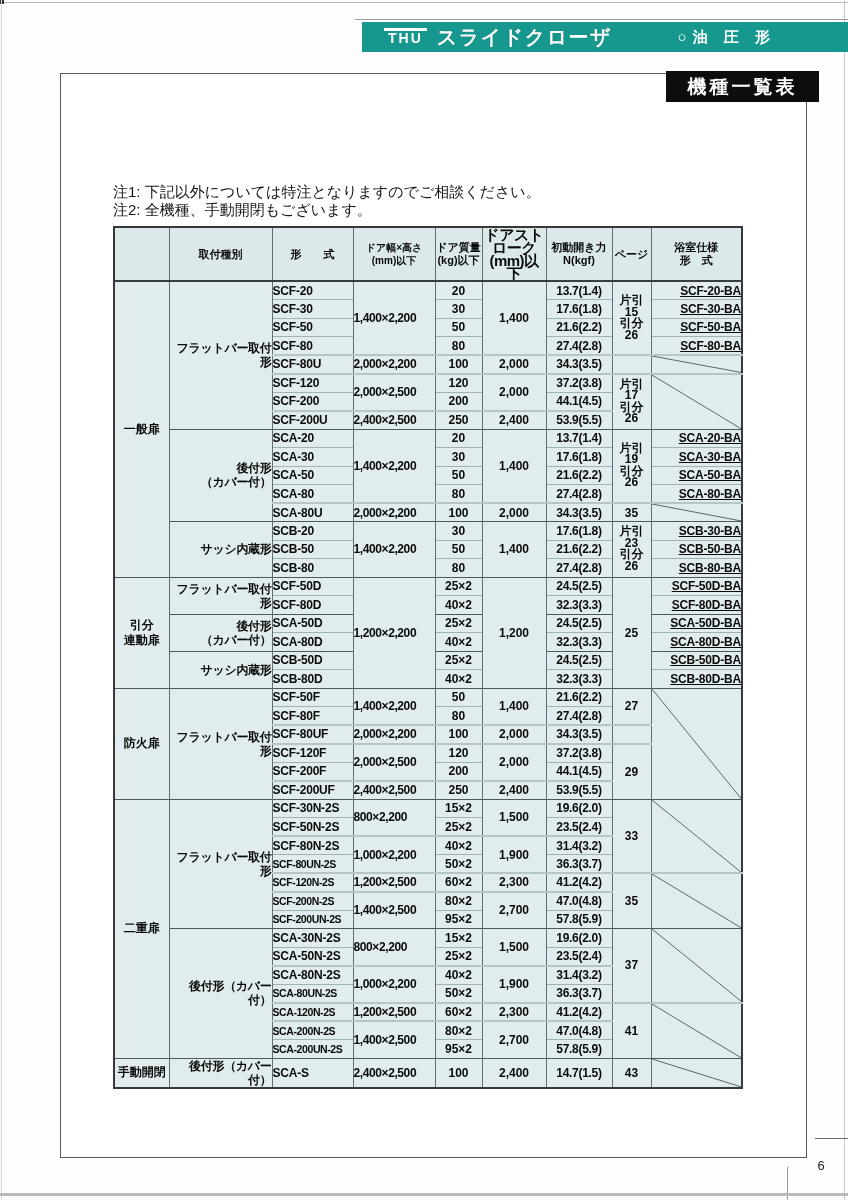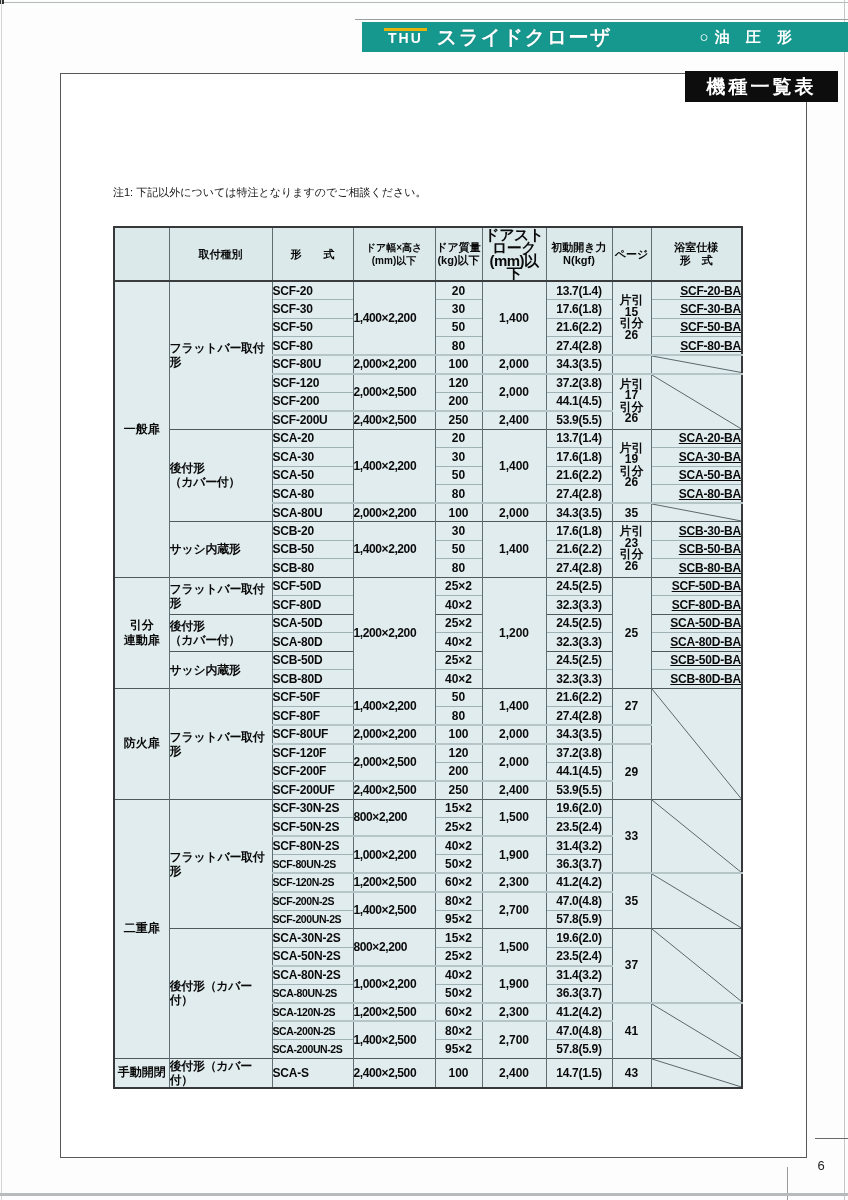--- a/index.html
+++ b/index.html
@@ -6,45 +6,45 @@
   .page{position:relative;width:848px;height:1200px;background:#fdfdfd;overflow:hidden;
         font-family:"Liberation Sans", sans-serif;color:#0a0a0a;}
   .topline{position:absolute;left:0;top:2px;width:848px;height:1px;background:#b3b9bb;}
   .corner-mark{position:absolute;left:0;top:0;width:4px;height:4px;background:#333;}
   .edge-left{position:absolute;left:1px;top:0;width:1px;height:1200px;background:#d2d6d7;}
   .edge-right{position:absolute;left:844px;top:0;width:1px;height:1200px;background:#c4c8c9;}
   .banner-topline{position:absolute;left:355px;top:19px;width:493px;height:1px;background:#9aa0a2;}
   .banner{position:absolute;left:362px;top:22px;width:486px;height:30px;
           display:flex;align-items:center;padding-left:22px;box-sizing:border-box;background:#16988f;}
   .logo-thu{color:#fff;font-weight:bold;font-size:14px;letter-spacing:2px;
-            border-top:3px solid #eab308;padding:0 4px 1px 4px;margin-right:10px;line-height:15px;}
+            border-top:3px solid #ffffff;padding:0 4px 1px 4px;margin-right:10px;line-height:15px;}
   .logo-name{color:#ffffff;font-weight:bold;font-size:20px;letter-spacing:1.5px;white-space:nowrap;
              text-shadow:0 0 1px #0e6f68;}
   .variant{color:#fff;font-weight:bold;font-size:15px;letter-spacing:6px;margin-left:auto;
-           margin-right:50px;white-space:nowrap;}
+           margin-right:72px;white-space:nowrap;}
   .frame{position:absolute;left:60px;top:73px;width:747px;height:1085px;
          border:1.5px solid #585858;box-sizing:border-box;background:#fff;}
-  .page-tag{position:absolute;left:685px;top:71px;width:153px;height:31px;background:#0d0d0d;
+  .page-tag{position:absolute;left:666px;top:71px;width:153px;height:31px;background:#0d0d0d;
             color:#fff;font-size:19px;font-weight:bold;letter-spacing:3px;
             display:flex;align-items:center;justify-content:center;}
-  .notes{position:absolute;left:113px;top:183px;font-size:11px;line-height:18px;color:#151515;}
+  .notes{position:absolute;left:113px;top:183px;font-size:15px;line-height:18px;color:#151515;}
   table.spec{position:absolute;left:113px;top:226px;border-collapse:collapse;table-layout:fixed;
              background:#e1ecee;border:2px solid #363839;}
   table.spec th,table.spec td{margin:0;padding:0;overflow:hidden;vertical-align:middle;
              border-left:1px solid #5f6e72;font-weight:bold;}
   table.spec th{height:35px;background:#dce9eb;border-bottom:2px solid #3a3c3d;
              font-size:11px;line-height:13px;white-space:pre-line;text-align:center;font-weight:bold;}
   table.spec th.h3{font-size:10px;}
   table.spec th.h5{font-size:15px;letter-spacing:-0.5px;}
   table.spec tbody tr{height:18.5px;}
   table.spec tbody td{border-top:1px solid #9fb2b6;font-size:12px;}
   table.spec tbody tr.major td{border-top:1.5px solid #4f585a;}
   table.spec tbody tr.sub td{border-top:2px solid #b6c5c8;}
   td.cat{text-align:center;font-size:12.5px;white-space:pre-line;line-height:15px;font-family:Liberation Serif, serif;}
-  td.mnt{text-align:left;font-size:11px;white-space:pre-line;line-height:14px;letter-spacing:-0.3px;}
+  td.mnt{text-align:right;font-size:11px;white-space:pre-line;line-height:14px;letter-spacing:-0.3px;}
   td.model{text-align:left;padding-left:3px;font-size:12.5px;letter-spacing:-0.2px;}
   td.model.sm{font-size:10.5px;letter-spacing:-0.4px;}
   td.size{font-size:11px;letter-spacing:-0.4px;}
   td.num{text-align:center;font-size:12px;}
   td.force{font-size:11.5px;letter-spacing:-0.3px;}
   td.pgc{text-align:center;font-size:10.5px;line-height:11.5px;white-space:pre-line;}
   td.bath{text-align:right;padding-left:4px;font-size:12px;letter-spacing:-0.2px;text-decoration:underline;}
   td.diagcell{position:relative;padding:0;}
   td.diagcell svg{position:absolute;left:0;top:0;width:100%;height:100%;display:block;}
   td.diagcell line{stroke:#5a686c;stroke-width:1;vector-effect:non-scaling-stroke;}
@@ -68,20 +68,21 @@
     <span class="logo-thu">THU</span>
     <span class="logo-name">スライドクローザ</span>
     <span class="variant">○油 圧 形</span>
   </div>
 
   <div class="frame"></div>
   <div class="page-tag" style="background: rgb(13, 13, 13);">機種一覧表</div>
 
   <div class="notes">
     <div>注1: 下記以外については特注となりますのでご相談ください。</div>
+    <div>注2: 全機種、手動開閉もございます。</div>
   </div>
 
   <table class="spec" style="background: rgb(225, 236, 238);">
     <colgroup>
       <col style="width:55px">
         <col style="width:103px">
         <col style="width:81px">
       <col style="width:82px">
         <col style="width:47px">
         <col style="width:64px">

